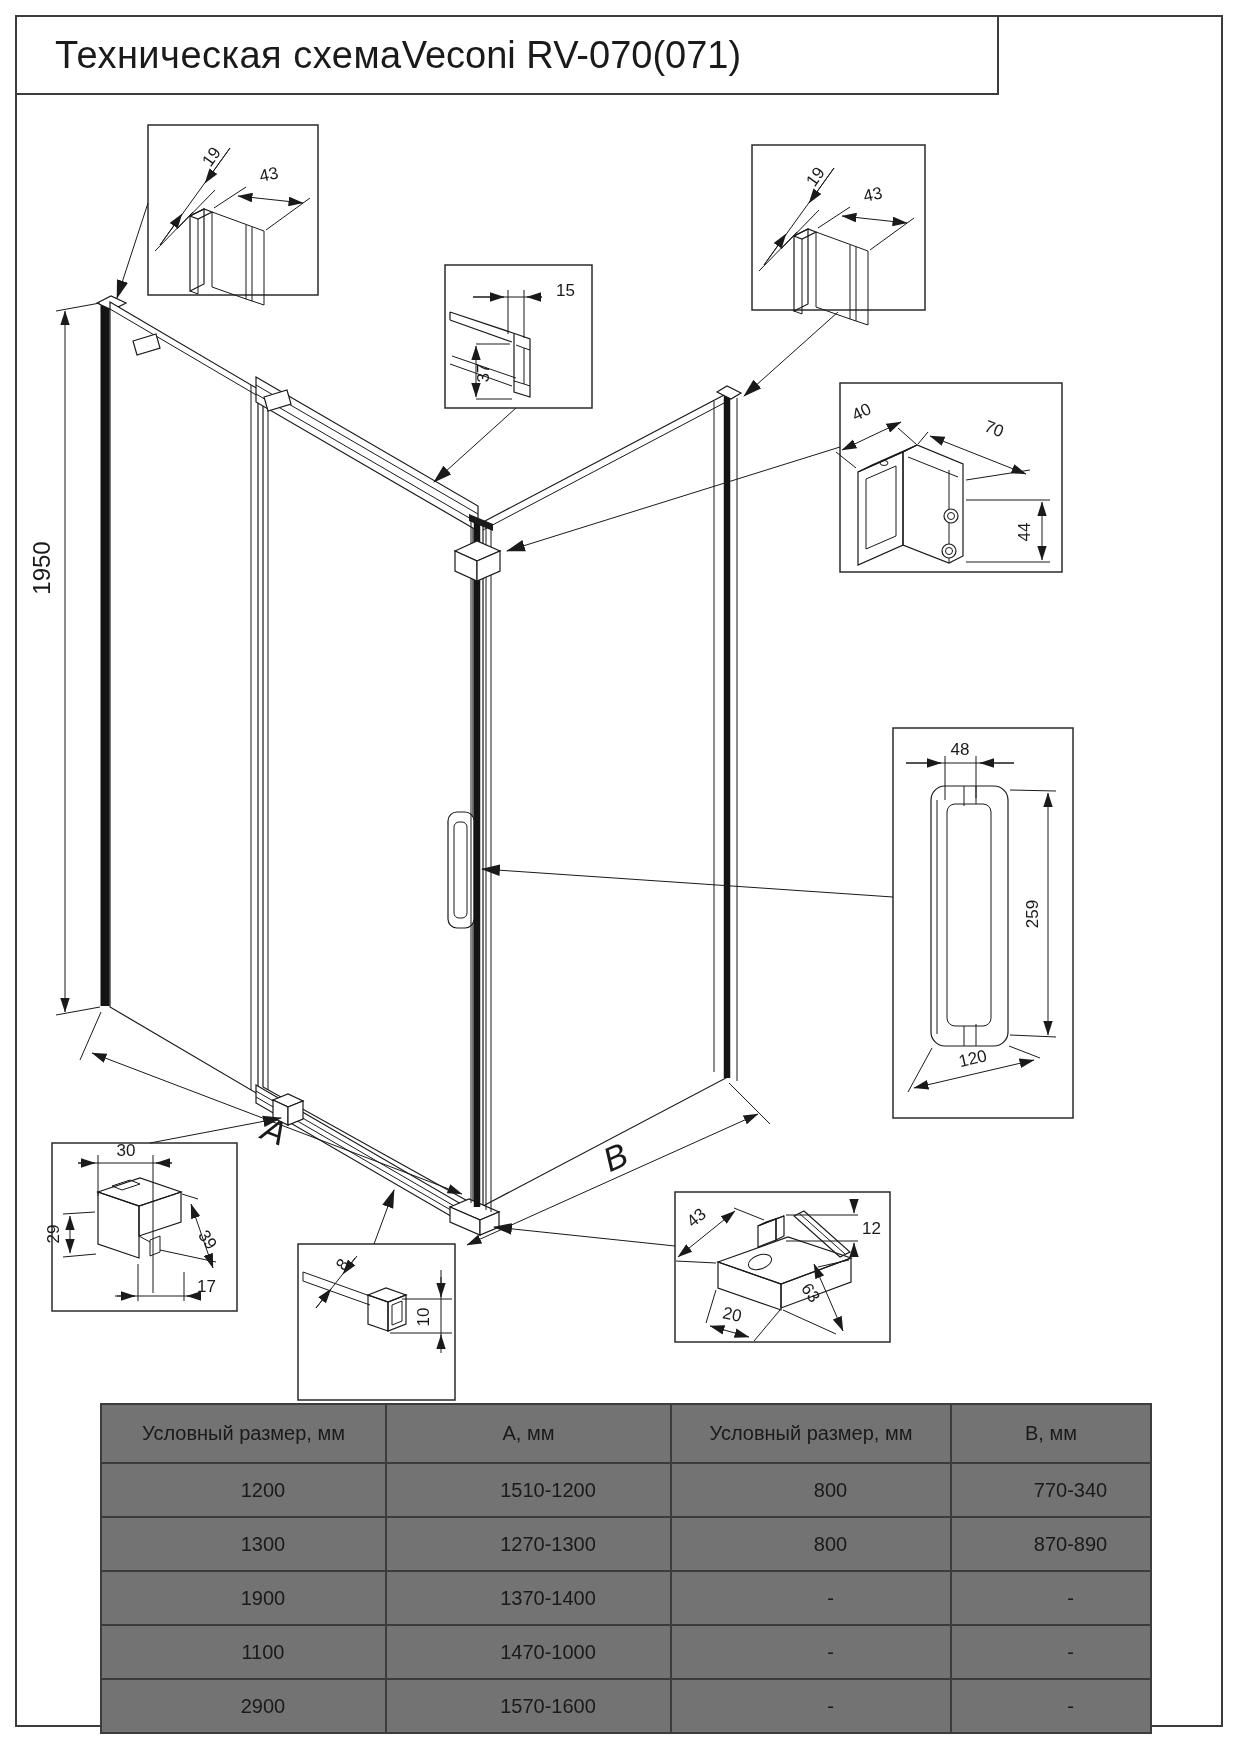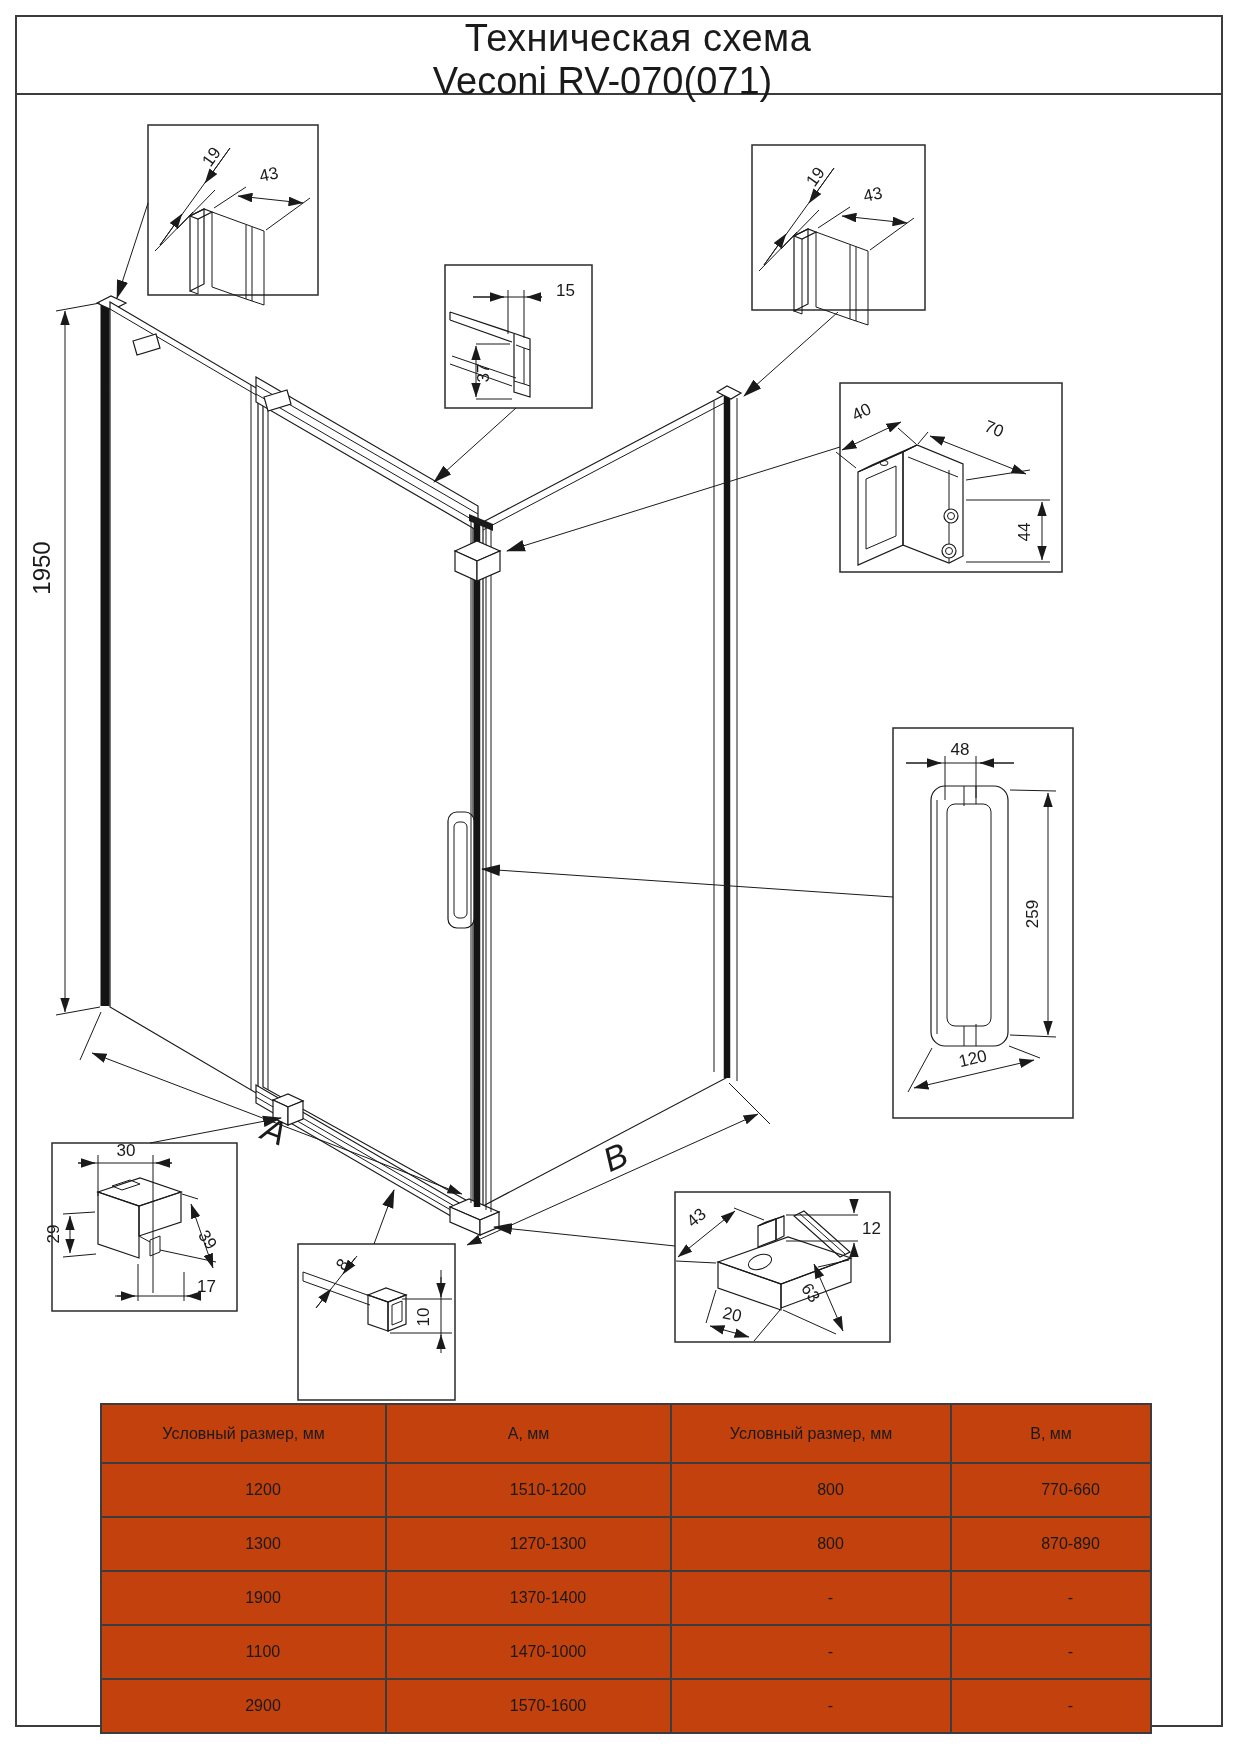--- a/index.html
+++ b/index.html
@@ -1,38 +1,38 @@
 <!DOCTYPE html>
 <html><head>
 <meta charset="utf-8">
 <style>
   html,body{margin:0;padding:0;background:#fff;}
   .page{position:relative;width:1240px;height:1755px;background:#fff;
         font-family:"Liberation Sans",sans-serif;color:#1a1a1a;overflow:hidden;}
   .frame{position:absolute;left:15px;top:15px;width:1208px;height:1712px;
          border:2px solid #3c3c3c;box-sizing:border-box;}
-  .hdr{position:absolute;left:15px;top:15px;width:1208px;height:80px;
+  .hdr{position:absolute;left:15px;top:15px;width:984px;height:80px;
        border:2px solid #3c3c3c;box-sizing:border-box;display:flex;
-       align-items:center;background:#fff;flex-direction:column;}
+       align-items:center;background:#fff;}
   .hdr .t{font-size:38px;padding-left:38px;letter-spacing:0.5px;}
   .hdr .m{font-size:38px;padding-right:33px;}
   svg{position:absolute;left:0;top:0;}
   svg text{font-family:"Liberation Sans",sans-serif;fill:#1a1a1a;font-size:17px;}
   svg text.big{font-size:24px;}
   svg text.axis{font-size:34px;font-style:italic;}
   .ln{stroke:#1a1a1a;stroke-width:1.2;fill:none;}
   .thin{stroke:#1a1a1a;stroke-width:1;fill:none;}
   .wht{stroke:#1a1a1a;stroke-width:1.2;fill:#fff;}
   .dark{stroke:#141414;fill:none;}
   .dbox{stroke:#2b2b2b;stroke-width:1.5;fill:#fff;}
   .dim{stroke:#1a1a1a;stroke-width:1;fill:none;}
   table.sizes{position:absolute;left:100px;top:1403px;width:1050px;
               border-collapse:collapse;table-layout:fixed;}
   table.sizes th,table.sizes td{border:2px solid #3c3c3c;text-align:center;
-              font-weight:normal;font-size:16px;color:#1a1a1a;background:#c2410c;}
+              font-weight:normal;font-size:20px;color:#1a1a1a;background:#737373;}
   table.sizes th{height:55px;}
   table.sizes td{height:50px;padding-left:40px;}
   col.c1{width:285px}col.c2{width:285px}col.c3{width:280px}col.c4{width:200px}
 </style>
 </head>
 <body>
 
 <div class="page">
   <div class="frame"></div>
   <div class="hdr">
@@ -295,21 +295,21 @@
         <th>А, мм</th>
         <th>Условный размер, мм</th>
         <th>В, мм</th>
       </tr>
     </thead>
     <tbody>
       <tr>
         <td>1200</td>
         <td>1510-1200</td>
         <td>800</td>
-        <td>770-660</td>
+        <td>770-340</td>
       </tr>
       <tr>
         <td>1300</td>
         <td>1270-1300</td>
         <td>800</td>
         <td>870-890</td>
       </tr>
       <tr>
         <td>1900</td>
         <td>1370-1400</td>

